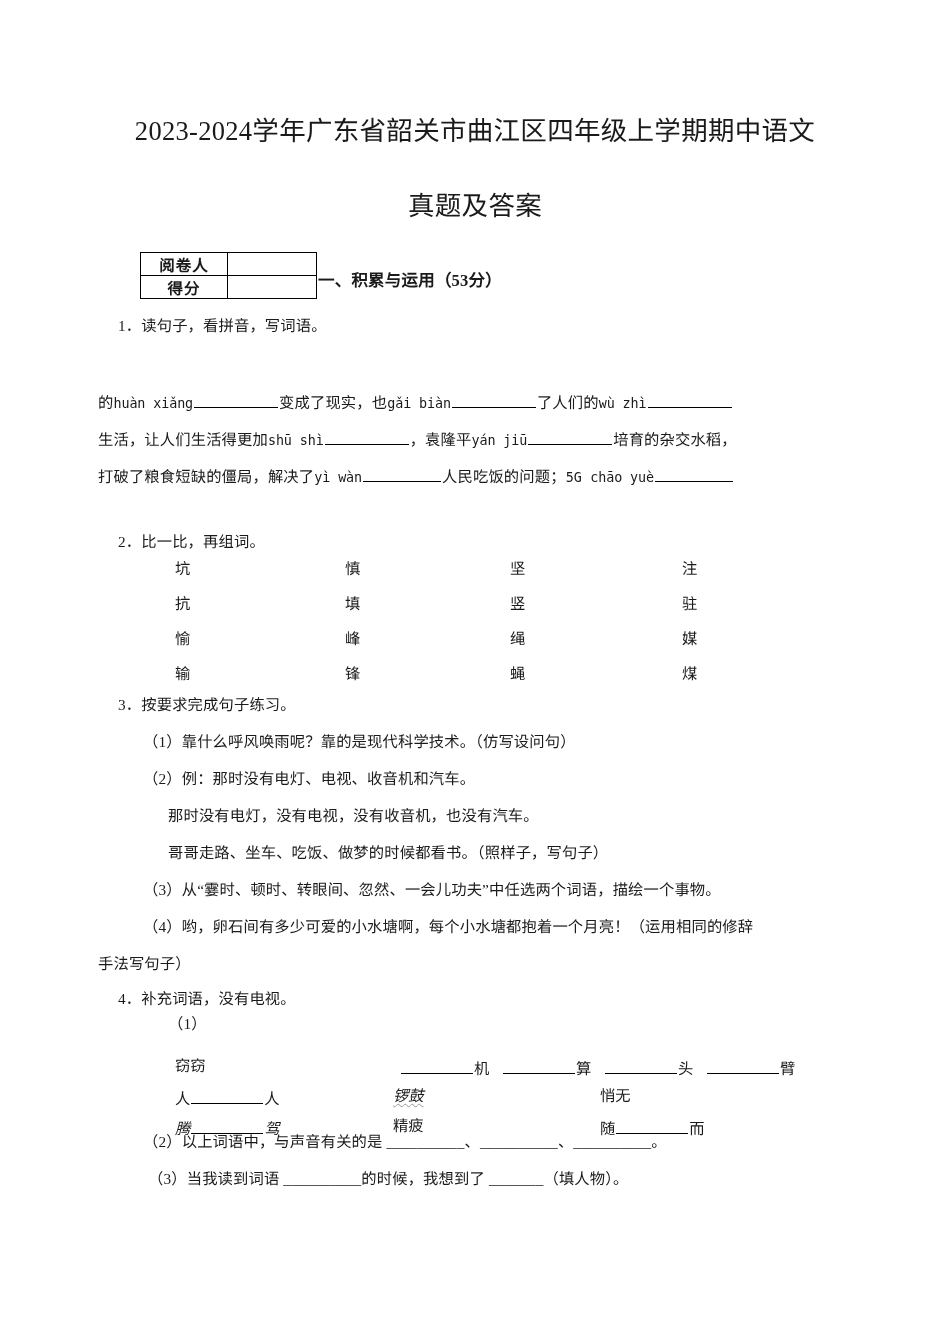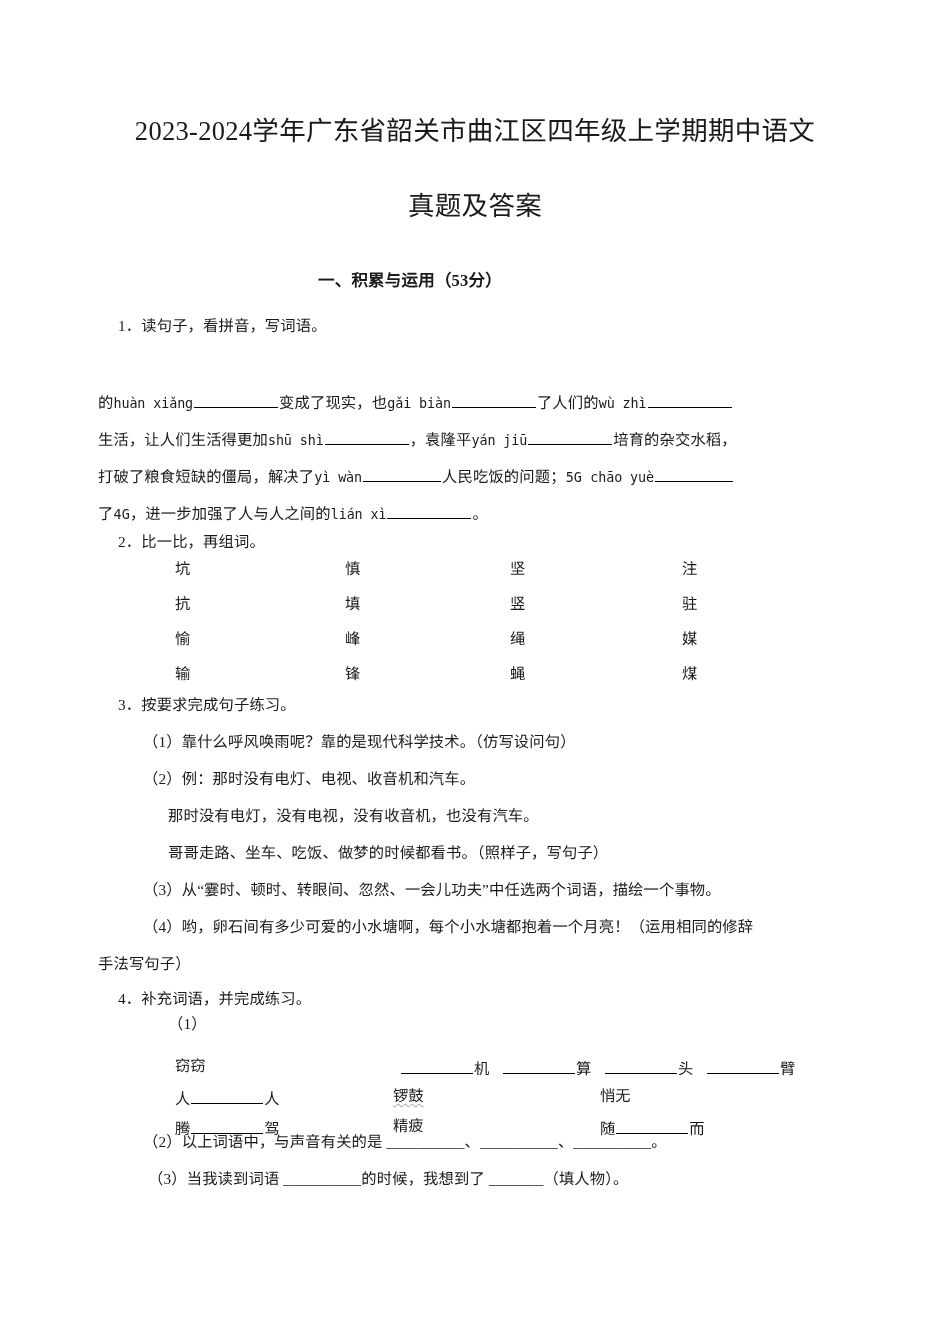--- a/index.html
+++ b/index.html
@@ -83,20 +83,21 @@
     vertical-align: baseline;
     height: 0.95em;
     margin: 0 1px;
   }
   .wavy {
     text-decoration: underline;
     text-decoration-style: wavy;
     text-decoration-color: #9a9a9a;
     text-decoration-thickness: 1px;
     text-underline-offset: 2px;
+    font-style: italic;
   }
   .py {
     font-family: "DejaVu Sans Mono", "Liberation Mono", monospace;
     font-size: 13.4px;
     letter-spacing: -0.1px;
   }
   .en {
     font-family: "DejaVu Sans Mono", "Liberation Mono", monospace;
     font-size: 13.4px;
   }
@@ -120,43 +121,52 @@
 </head>
 <body>
 
 <div class="page">
 
   <div class="doc-title">
     <span class="line1">2023-2024学年广东省韶关市曲江区四年级上学期期中语文</span>
     <span class="line2">真题及答案</span>
   </div>
 
+  <table class="score-table">
+    <tbody>
+        <tr>
+      <td class="lab">阅卷人</td>
+      <td class="val"></td>
+    </tr>
+    <tr>
+      <td class="lab">得分</td>
+      <td class="val"></td>
+    </tr>
+  </tbody>
+    </table>
 
   <div class="section-head">一、积累与运用（53分）</div>
 
   <div class="ln" style="left:118px; top:318px;">
     <span>1．</span><span>读句子，看拼音，写词语。</span>
   </div>
 
 
   <div class="ln" style="left:98px; top:392px;">
     <span>的</span><span class="py">huàn xiǎng</span><span class="blank" style="width:84px"></span><span>变成了现实，也</span><span class="py">gǎi biàn</span><span class="blank" style="width:84px"></span><span>了人们的</span><span class="py">wù zhì</span><span class="blank" style="width:84px"></span>
   </div>
 
   <div class="ln" style="left:98px; top:429px;">
     <span>生活，让人们生活得更加</span><span class="py">shū shì</span><span class="blank" style="width:84px"></span><span>，袁隆平</span><span class="py">yán jiū</span><span class="blank" style="width:84px"></span><span>培育的杂交水稻，</span>
   </div>
 
   <div class="ln" style="left:98px; top:466px;">
     <span>打破了粮食短缺的僵局，解决了</span><span class="py">yì wàn</span><span class="blank" style="width:78px"></span><span>人民吃饭的问题；</span><span class="en">5G </span><span class="py">chāo yuè</span><span class="blank" style="width:78px"></span>
   </div>
 
-  <div class="ln" style="left:98px; top:503px;">
-    <span>了</span><span class="en">4G</span><span>，进一步加强了人与人之间的</span><span class="py">lián xì</span><span class="blank" style="width:84px"></span><span>。</span>
-  </div>
 
   <div class="ln" style="left:118px; top:534px;">
     <span>2．</span><span>比一比，再组词。</span>
   </div>
 
   <div class="char-cell" style="left:175px; top:561px;">坑</div>
   <div class="char-cell" style="left:345px; top:561px;">慎</div>
   <div class="char-cell" style="left:510px; top:561px;">坚</div>
   <div class="char-cell" style="left:682px; top:561px;">注</div>
 
@@ -181,21 +191,21 @@
 
   <div class="ln" style="left:143px; top:734px;font-family:Liberation Serif, serif;">（1）靠什么呼风唤雨呢？靠的是现代科学技术。（仿写设问句）</div>
   <div class="ln" style="left:143px; top:771px;">（2）例：那时没有电灯、电视、收音机和汽车。</div>
   <div class="ln" style="left:168px; top:808px;">那时没有电灯，没有电视，没有收音机，也没有汽车。</div>
   <div class="ln" style="left:168px; top:845px;">哥哥走路、坐车、吃饭、做梦的时候都看书。（照样子，写句子）</div>
   <div class="ln" style="left:143px; top:882px;">（3）从“霎时、顿时、转眼间、忽然、一会儿功夫”中任选两个词语，描绘一个事物。</div>
   <div class="ln" style="left:143px; top:919px;">（4）哟，卵石间有多少可爱的小水塘啊，每个小水塘都抱着一个月亮！（运用相同的修辞</div>
   <div class="ln" style="left:98px; top:956px;">手法写句子）</div>
 
   <div class="ln" style="left:118px; top:991px;">
-    <span>4．</span><span>补充词语，并完成练习。</span>
+    <span>4．</span><span>补充词语，没有电视。</span>
   </div>
 
   <div class="ln" style="left:168px; top:1016px;">（1）</div>
 
   <div class="g4" style="left:175px; top:1038px;">
     <span>窃窃</span>
   </div>
   <div class="g4" style="left:400px; top:1038px;">
     <span class="blank" style="width:72px"></span><span>机</span>
   </div>
@@ -212,21 +222,21 @@
   <div class="g4" style="left:175px; top:1068px;">
     <span>人</span><span class="blank" style="width:72px"></span><span>人</span>
   </div>
   <div class="g4" style="left:393px; top:1068px;">
     <span class="wavy">锣鼓</span>
   </div>
   <div class="g4" style="left:600px; top:1068px;">
     <span>悄无</span>
   </div>
 
-  <div class="g4" style="left:175px; top:1098px;">
+  <div class="g4" style="left:175px; top:1098px;font-style:italic;">
     <span>腾</span><span class="blank" style="width:72px"></span><span>驾</span>
   </div>
   <div class="g4" style="left:393px; top:1098px;">
     <span>精疲</span>
   </div>
   <div class="g4" style="left:600px; top:1098px;">
     <span>随</span><span class="blank" style="width:72px"></span><span>而</span>
   </div>
 
   <div class="ln" style="left:143px; top:1134px;">（2）以上词语中，与声音有关的是 __________、__________、__________。</div>

